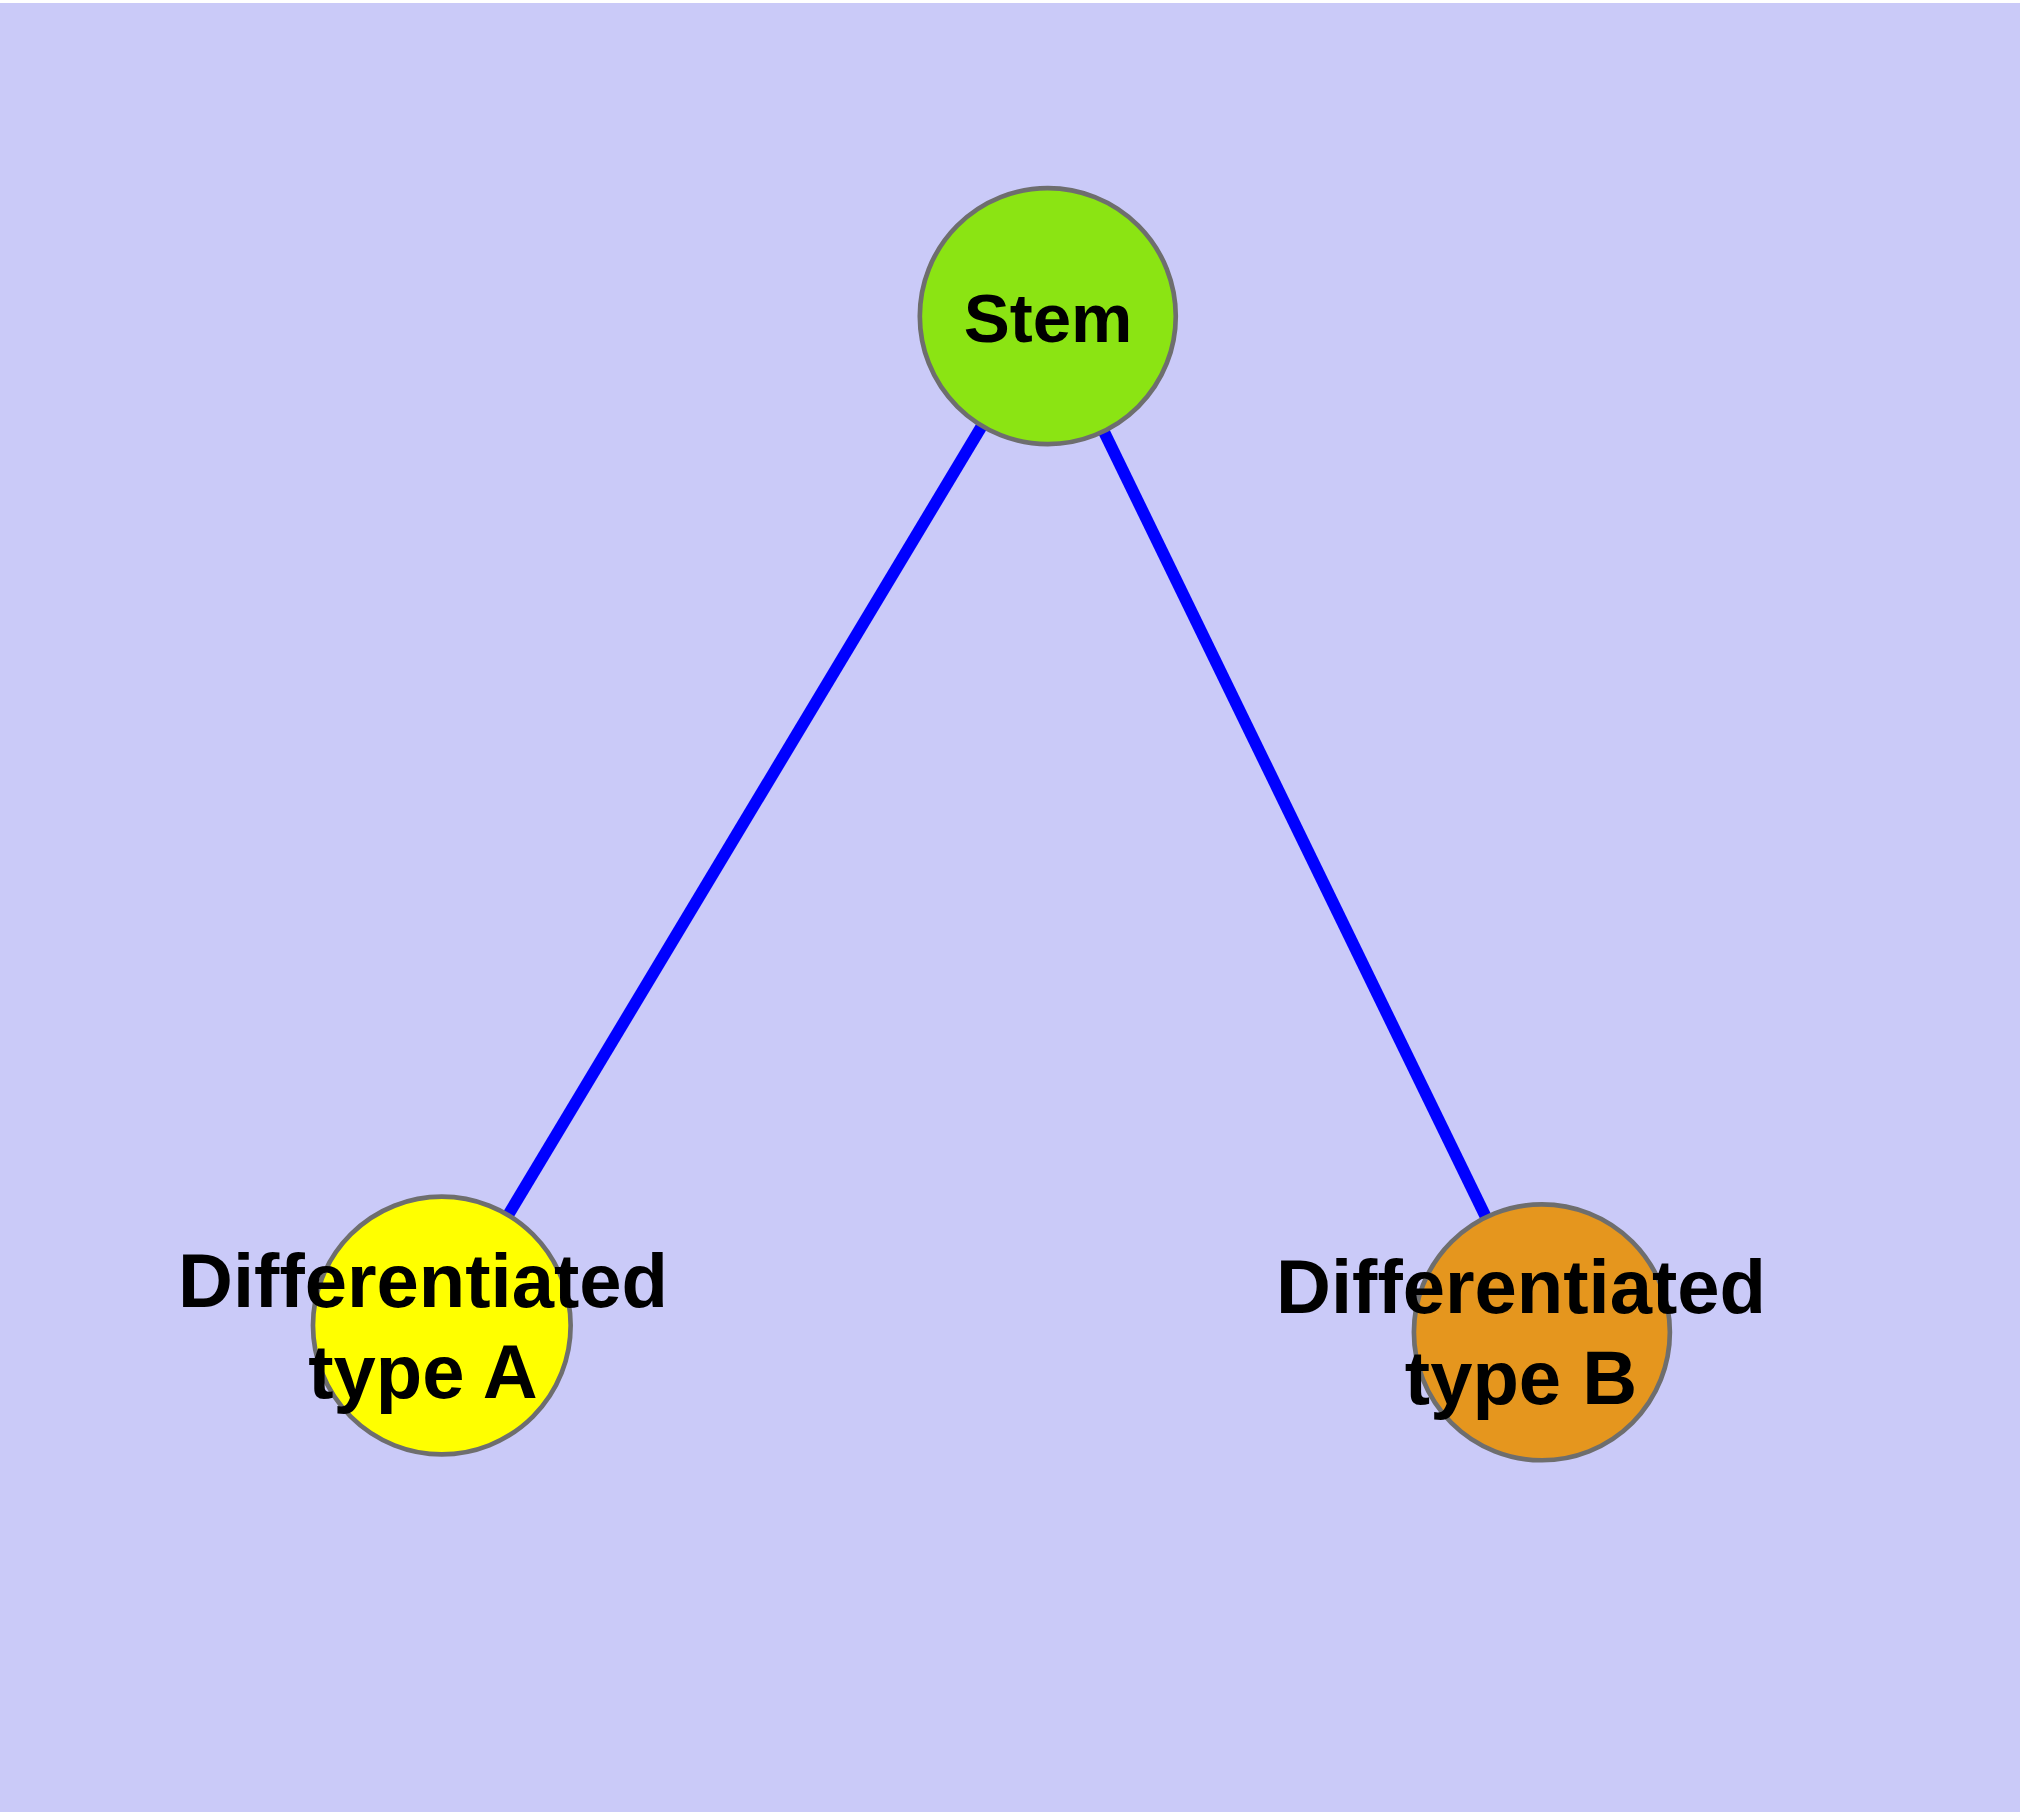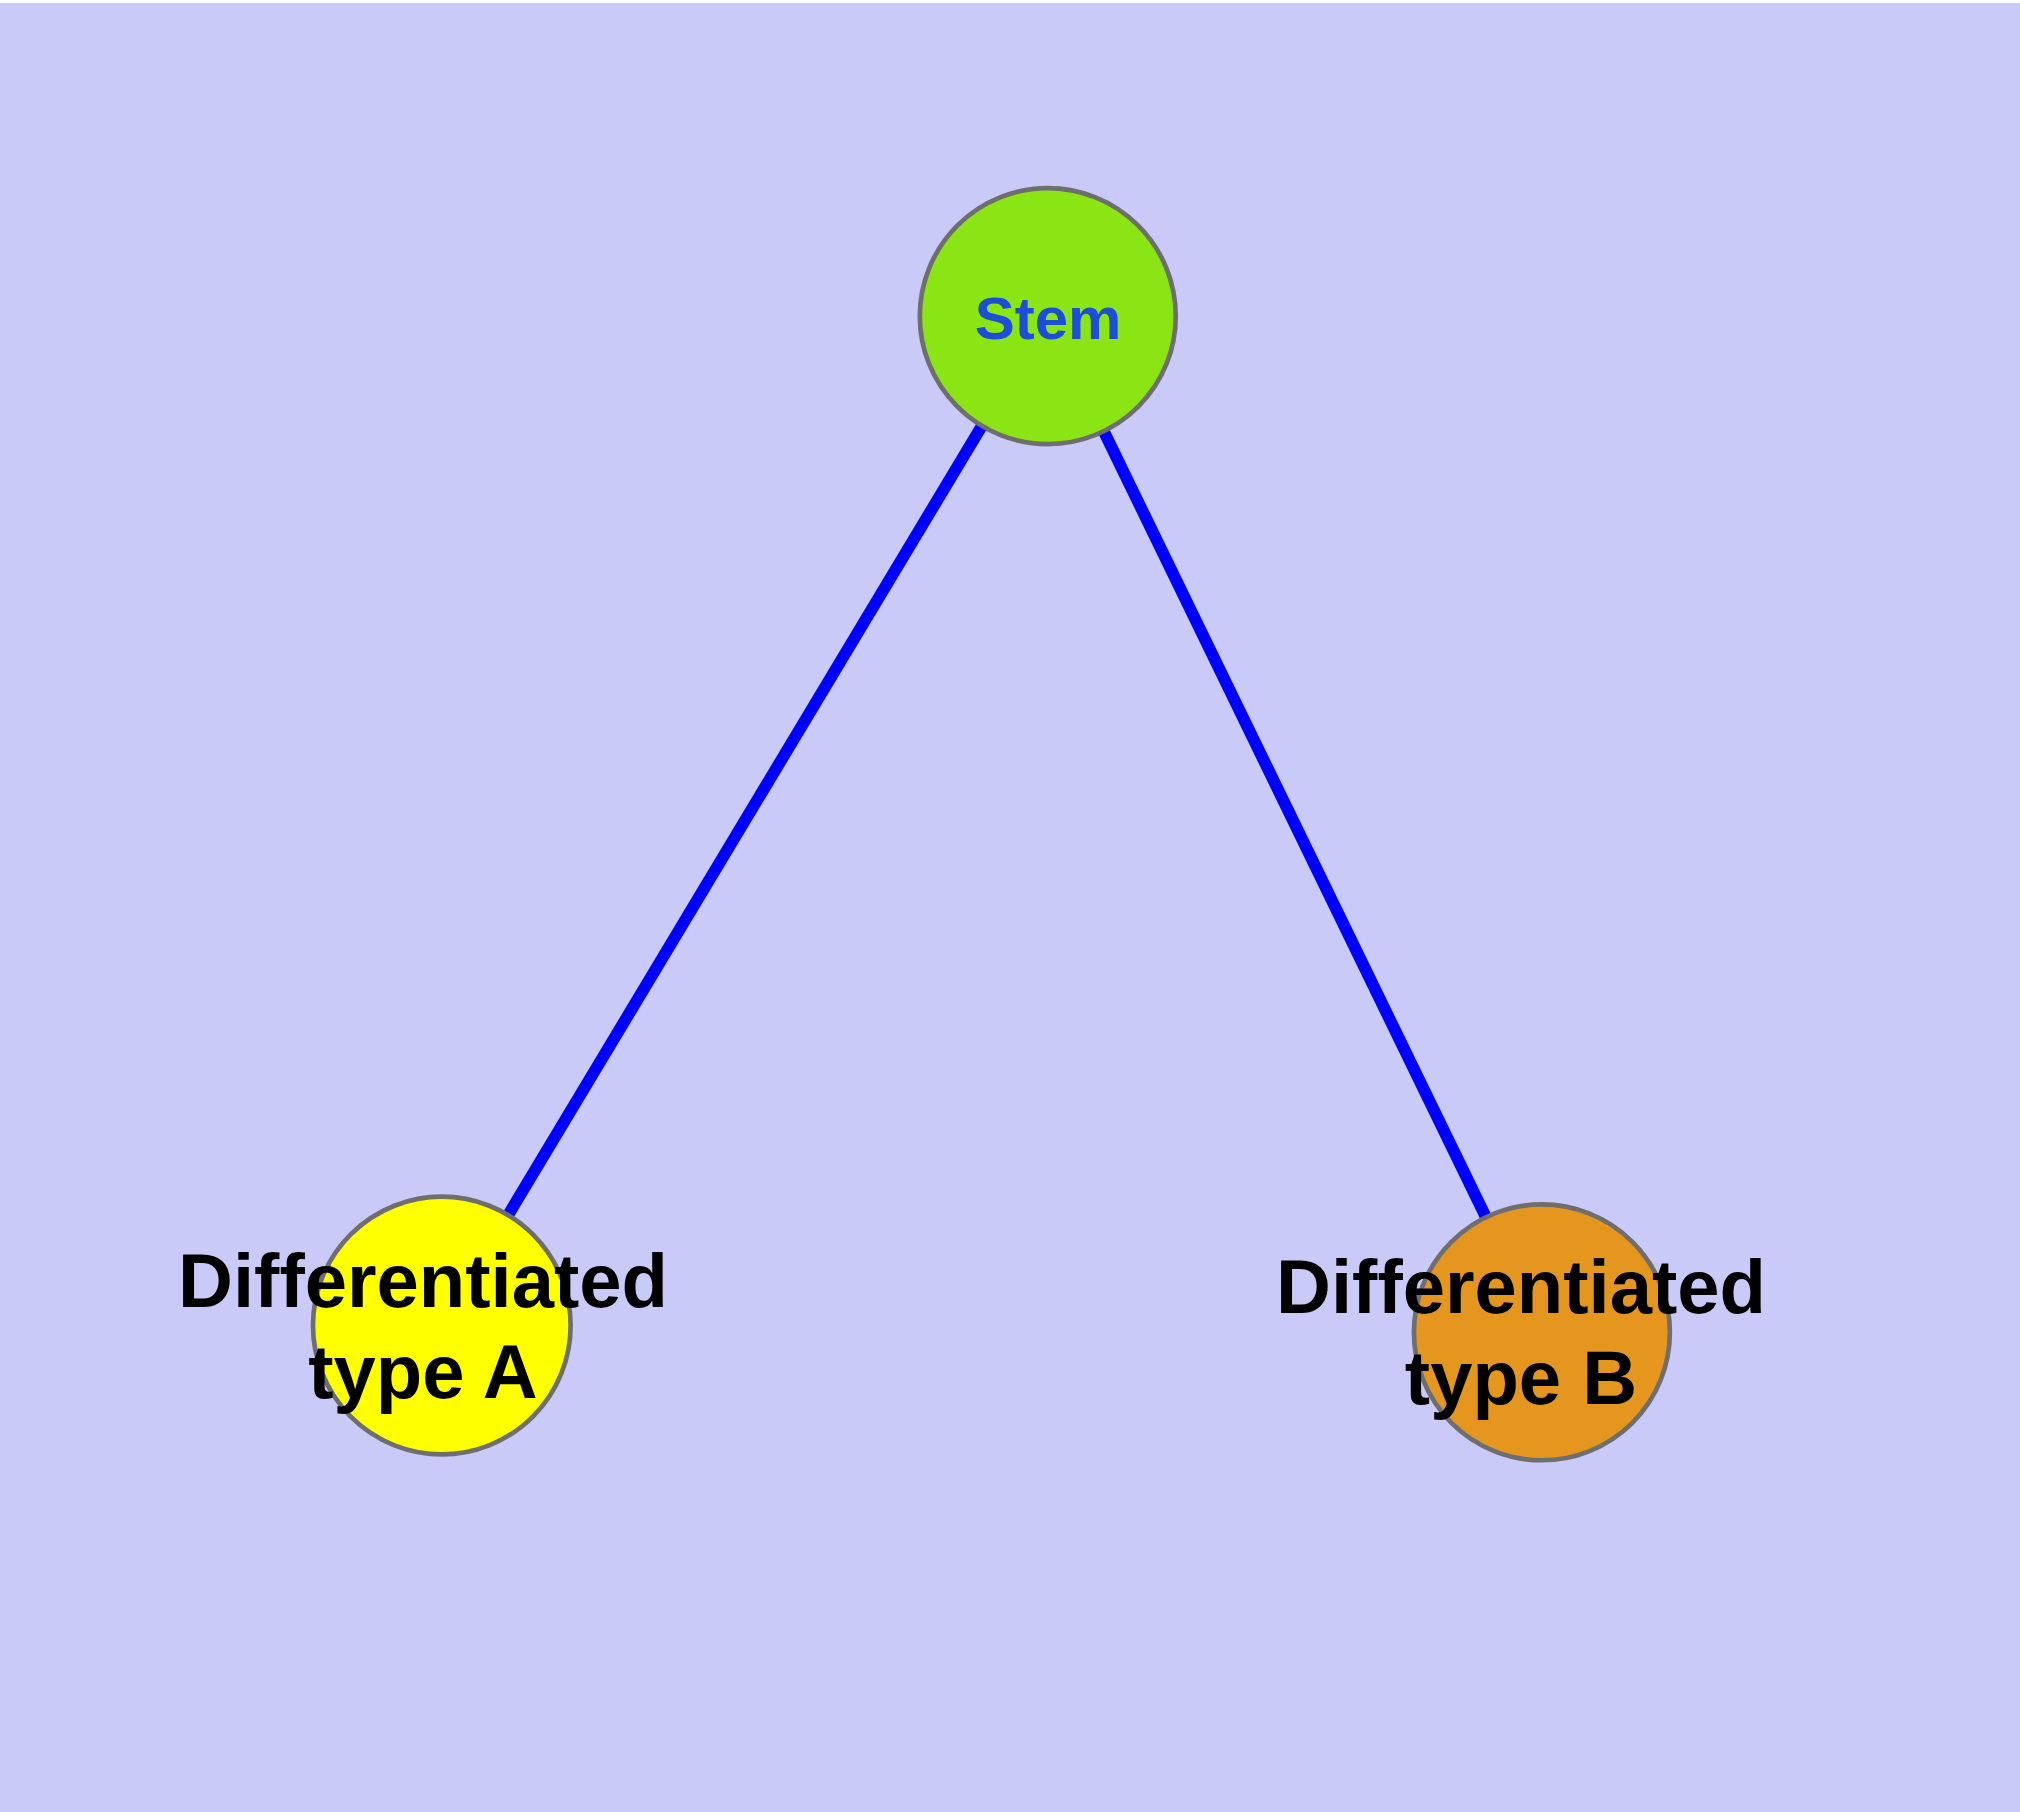--- a/index.html
+++ b/index.html
@@ -52,21 +52,21 @@
         <line x1="1236" y1="373" x2="521" y2="1564" stroke="#0000ff" stroke-width="14"></line>
         <line x1="1236" y1="373" x2="1819" y2="1572" stroke="#0000ff" stroke-width="14"></line>
       </g>
     <g id="nodes-layer">
         <circle cx="1236" cy="373" r="151" fill="#8be413" stroke="#6e6e6e" stroke-width="5.5"></circle>
         <circle cx="521" cy="1564" r="152" fill="#ffff00" stroke="#6e6e6e" stroke-width="5.5"></circle>
         <circle cx="1819" cy="1572" r="151" fill="#e5961e" stroke="#6e6e6e" stroke-width="5.5"></circle>
       </g>
   </svg>
   <div class="labels-layer" id="labels-layer">
-      <div class="node-label" style="left: 1048px; top: 319px; color: #1d4ed8; font-size: 60px; line-height: 1.2;">Stem</div>
+      <div class="node-label" style="left: 1048px; top: 319px; color: #000000; font-size: 69px; line-height: 1.2;">Stem</div>
       <div class="node-label" style="left: 423px; top: 1326px; color: rgb(0, 0, 0); font-size: 76px; line-height: 1.2;">Differentiated
 type A</div>
       <div class="node-label" style="left: 1521px; top: 1332px; color: rgb(0, 0, 0); font-size: 76px; line-height: 1.2;">Differentiated
 type B</div>
     </div>
   <div class="top-strip" style="background: rgb(255, 255, 255);"></div>
 </div>
 
 
 </body></html>

